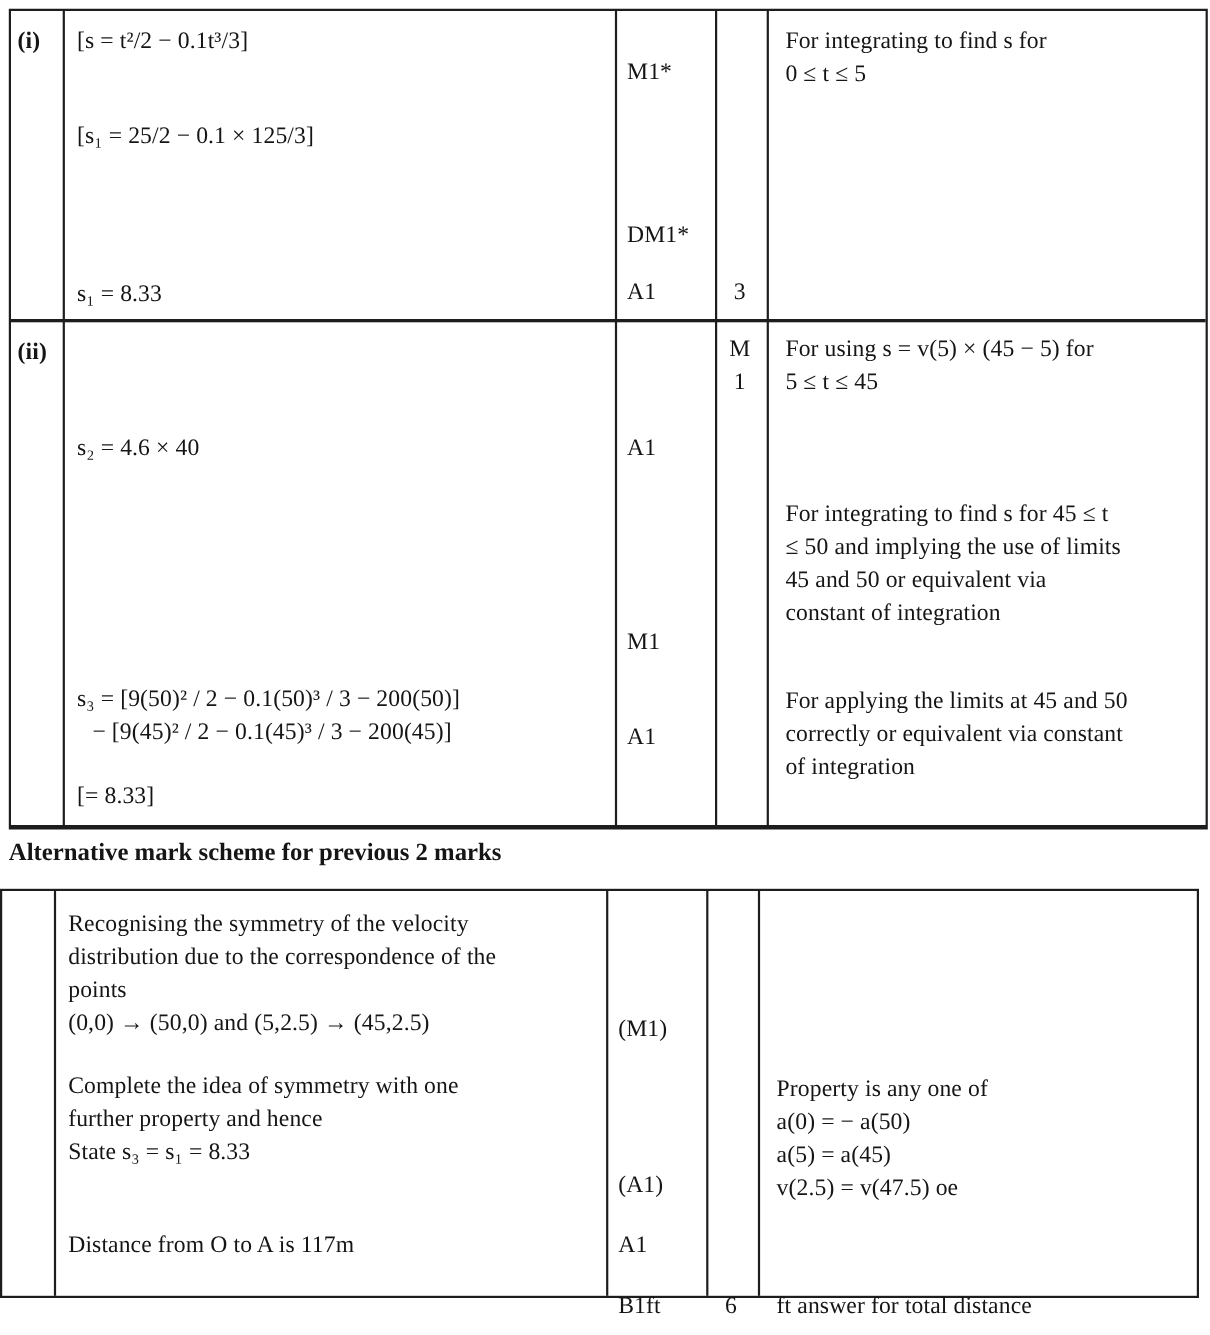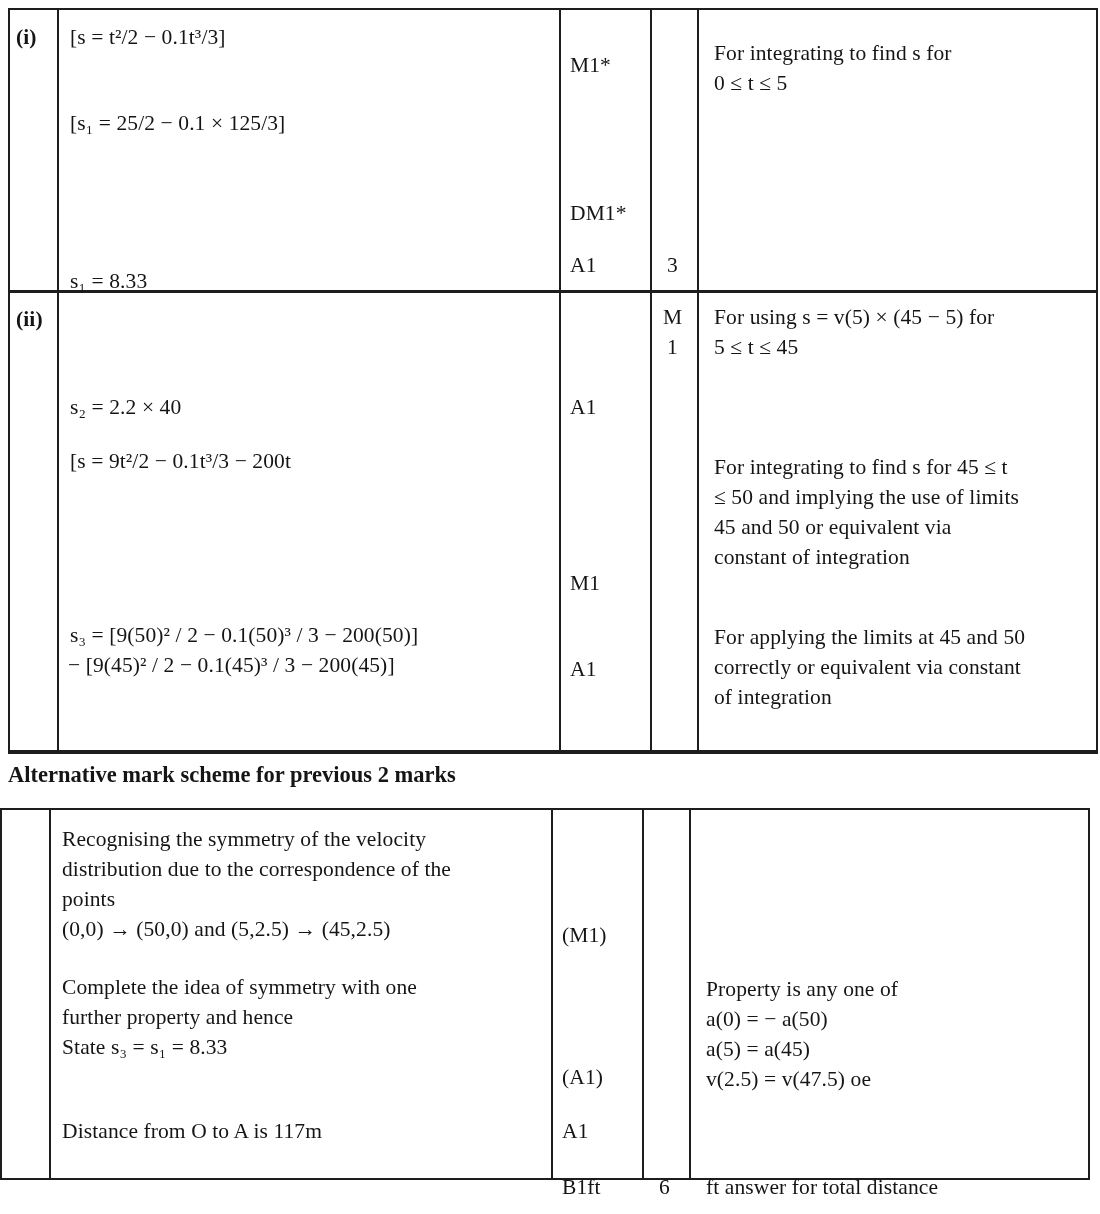--- a/index.html
+++ b/index.html
@@ -36,53 +36,53 @@
     <div class="vl" style="left:47px"></div>
     <div class="vl" style="left:549px"></div>
     <div class="vl" style="left:640px"></div>
     <div class="vl" style="left:687px"></div>
 
     <div class="hl" style="top:280px"></div>
 
     <div class="blk part b" style="top:12px">(i)</div>
     <div class="blk work" style="top:12px">[s = t²/2 − 0.1t³/3]</div>
     <div class="blk marks" style="top:40px">M1*</div>
-    <div class="blk comm" style="top:28px">For integrating to find s for
+    <div class="blk comm" style="top:12px">For integrating to find s for
 0 ≤ t ≤ 5</div>
 
     <div class="blk work" style="top:98px">[s₁ = 25/2 − 0.1 × 125/3]</div>
     <div class="blk marks" style="top:188px">DM1*</div>
 
-    <div class="blk work" style="top:256px">s₁ = 8.33</div>
+    <div class="blk work" style="top:242px">s₁ = 8.33</div>
     <div class="blk marks" style="top:240px">A1</div>
     <div class="blk tot" style="top:240px">3</div>
 
     <div class="blk part b" style="top:294px">(ii)</div>
     <div class="blk tot" style="top:292px">M
 1</div>
     <div class="blk comm" style="top:292px">For using s = v(5) × (45 − 5) for
 5 ≤ t ≤ 45</div>
 
-    <div class="blk work" style="top:382px">s₂ = 2.2 × 40</div>
+    <div class="blk work" style="top:382px">s₂ = 4.6 × 40</div>
     <div class="blk marks" style="top:382px">A1</div>
 
-    <div class="blk work" style="top:436px">[s = 9t²/2 − 0.1t³/3 − 200t</div>
     <div class="blk comm" style="top:442px">For integrating to find s for 45 ≤ t
 ≤ 50 and implying the use of limits
 45 and 50 or equivalent via
 constant of integration</div>
     <div class="blk marks" style="top:558px">M1</div>
 
     <div class="blk work" style="top:610px">s₃ = [9(50)² / 2 − 0.1(50)³ / 3 − 200(50)]</div>
-    <div class="blk" style="left:58px;top:640px;width:470px">− [9(45)² / 2 − 0.1(45)³ / 3 − 200(45)]</div>
+    <div class="blk" style="left:74px;top:640px;width:470px">− [9(45)² / 2 − 0.1(45)³ / 3 − 200(45)]</div>
     <div class="blk marks" style="top:644px">A1</div>
     <div class="blk comm" style="top:612px">For applying the limits at 45 and 50
 correctly or equivalent via constant
 of integration</div>
 
+    <div class="blk work" style="top:698px">[= 8.33]</div>
   </div>
 
   <div class="heading">Alternative mark scheme for previous 2 marks</div>
 
   <div class="tbl" id="tbl2">
     <div class="vl" style="left:47px"></div>
     <div class="vl" style="left:549px"></div>
     <div class="vl" style="left:640px"></div>
     <div class="vl" style="left:687px"></div>
 

